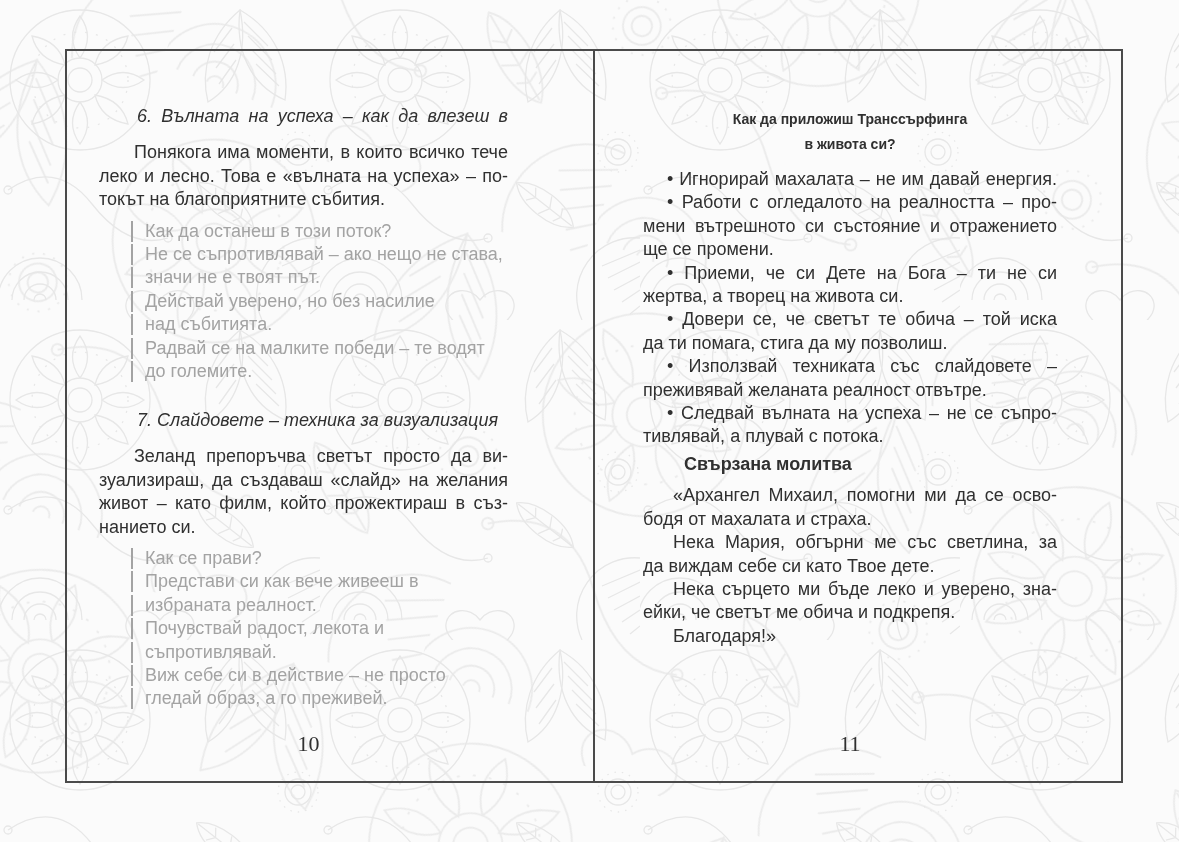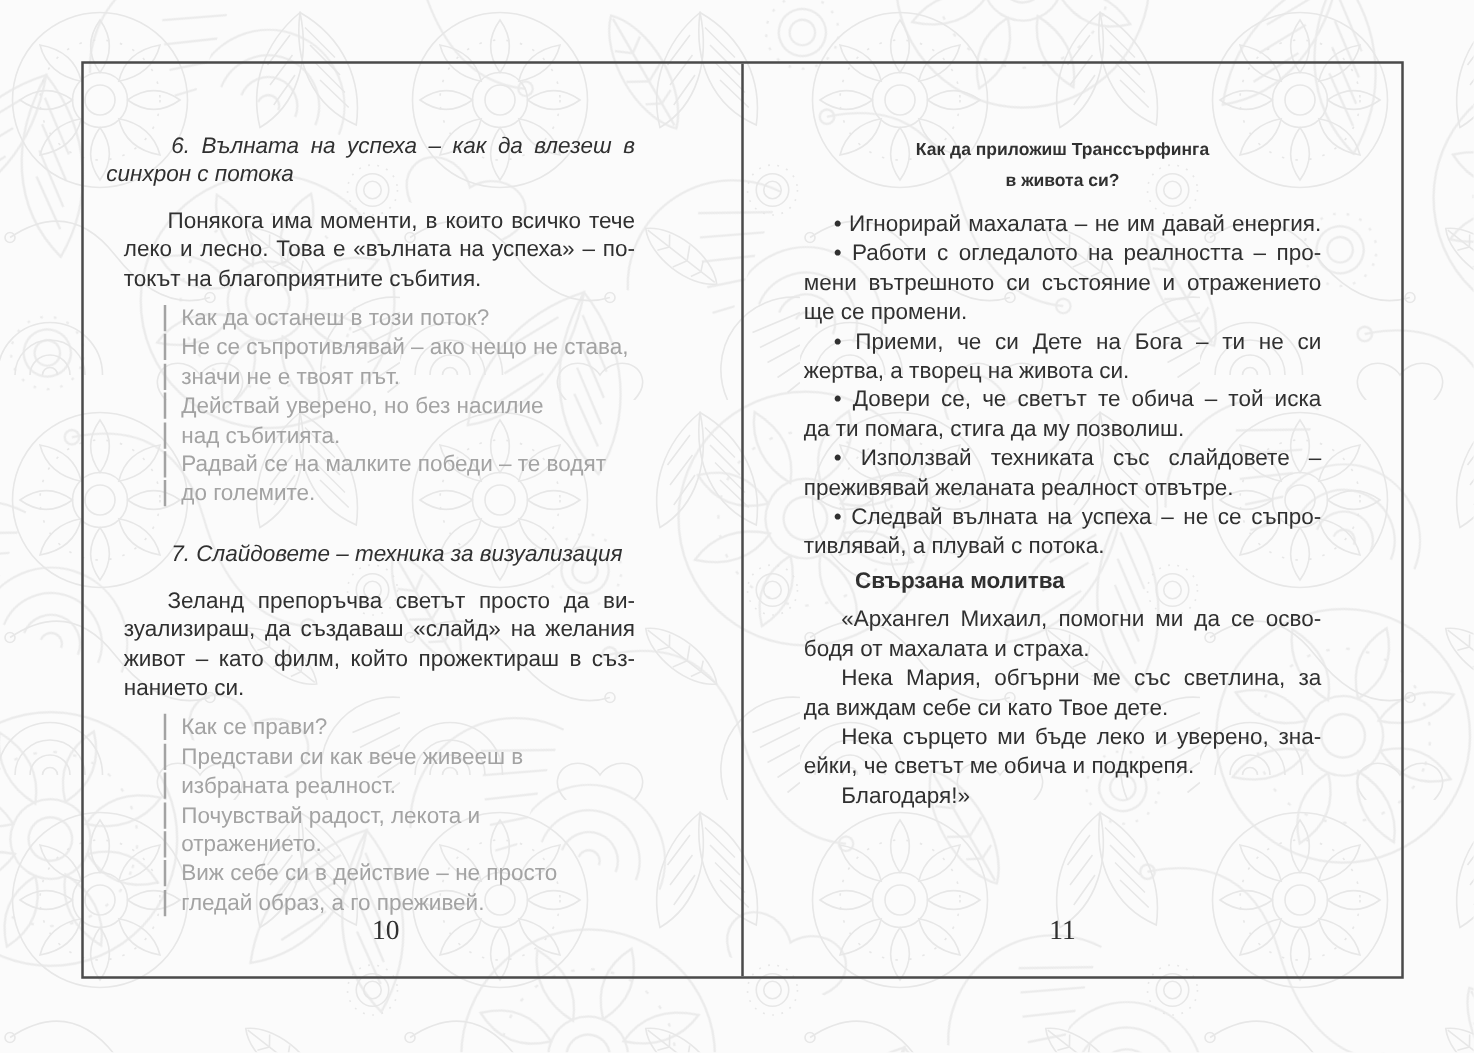--- a/index.html
+++ b/index.html
@@ -129,21 +129,20 @@
   <rect width="1179" height="842" fill="url(#pat1)"></rect>
   <rect width="1179" height="842" fill="url(#pat2)" opacity="0.8"></rect>
 </svg>
 
 <div class="frame">
   <div class="divider"></div>
 
   <div class="col leftcol">
       <div class="blk heading-italic">
         <div class="ln jl first">6. Вълната на успеха – как да влезеш в</div>
-        <div class="ln">синхрон с потока</div>
       </div>
       <div class="blk para">
         <div class="ln jl first">Понякога има моменти, в които всичко тече</div>
         <div class="ln jl">леко и лесно. Това е «вълната на успеха» – по-</div>
         <div class="ln">токът на благоприятните събития.</div>
       </div>
       <div class="blk quote">
         <div class="ln jl first">Как да останеш в този поток?</div>
         <div class="ln jl">Не се съпротивлявай – ако нещо не става,</div>
         <div class="ln jl">значи не е твоят път.</div>
@@ -159,21 +158,21 @@
         <div class="ln jl first">Зеланд препоръчва светът просто да ви-</div>
         <div class="ln jl">зуализираш, да създаваш «слайд» на желания</div>
         <div class="ln jl">живот – като филм, който прожектираш в съз-</div>
         <div class="ln">нанието си.</div>
       </div>
       <div class="blk quote">
         <div class="ln jl first">Как се прави?</div>
         <div class="ln jl">Представи си как вече живееш в</div>
         <div class="ln jl">избраната реалност.</div>
         <div class="ln jl">Почувствай радост, лекота и</div>
-        <div class="ln jl">отражението.</div>
+        <div class="ln jl">съпротивлявай.</div>
         <div class="ln jl">Виж себе си в действие – не просто</div>
         <div class="ln">гледай образ, а го преживей.</div>
       </div>
     </div>
 
   <div class="col rightcol">
       <div class="blk heading-bold-center">
         <div class="ln jl first">Как да приложиш Транссърфинга</div>
         <div class="ln">в живота си?</div>
       </div>

